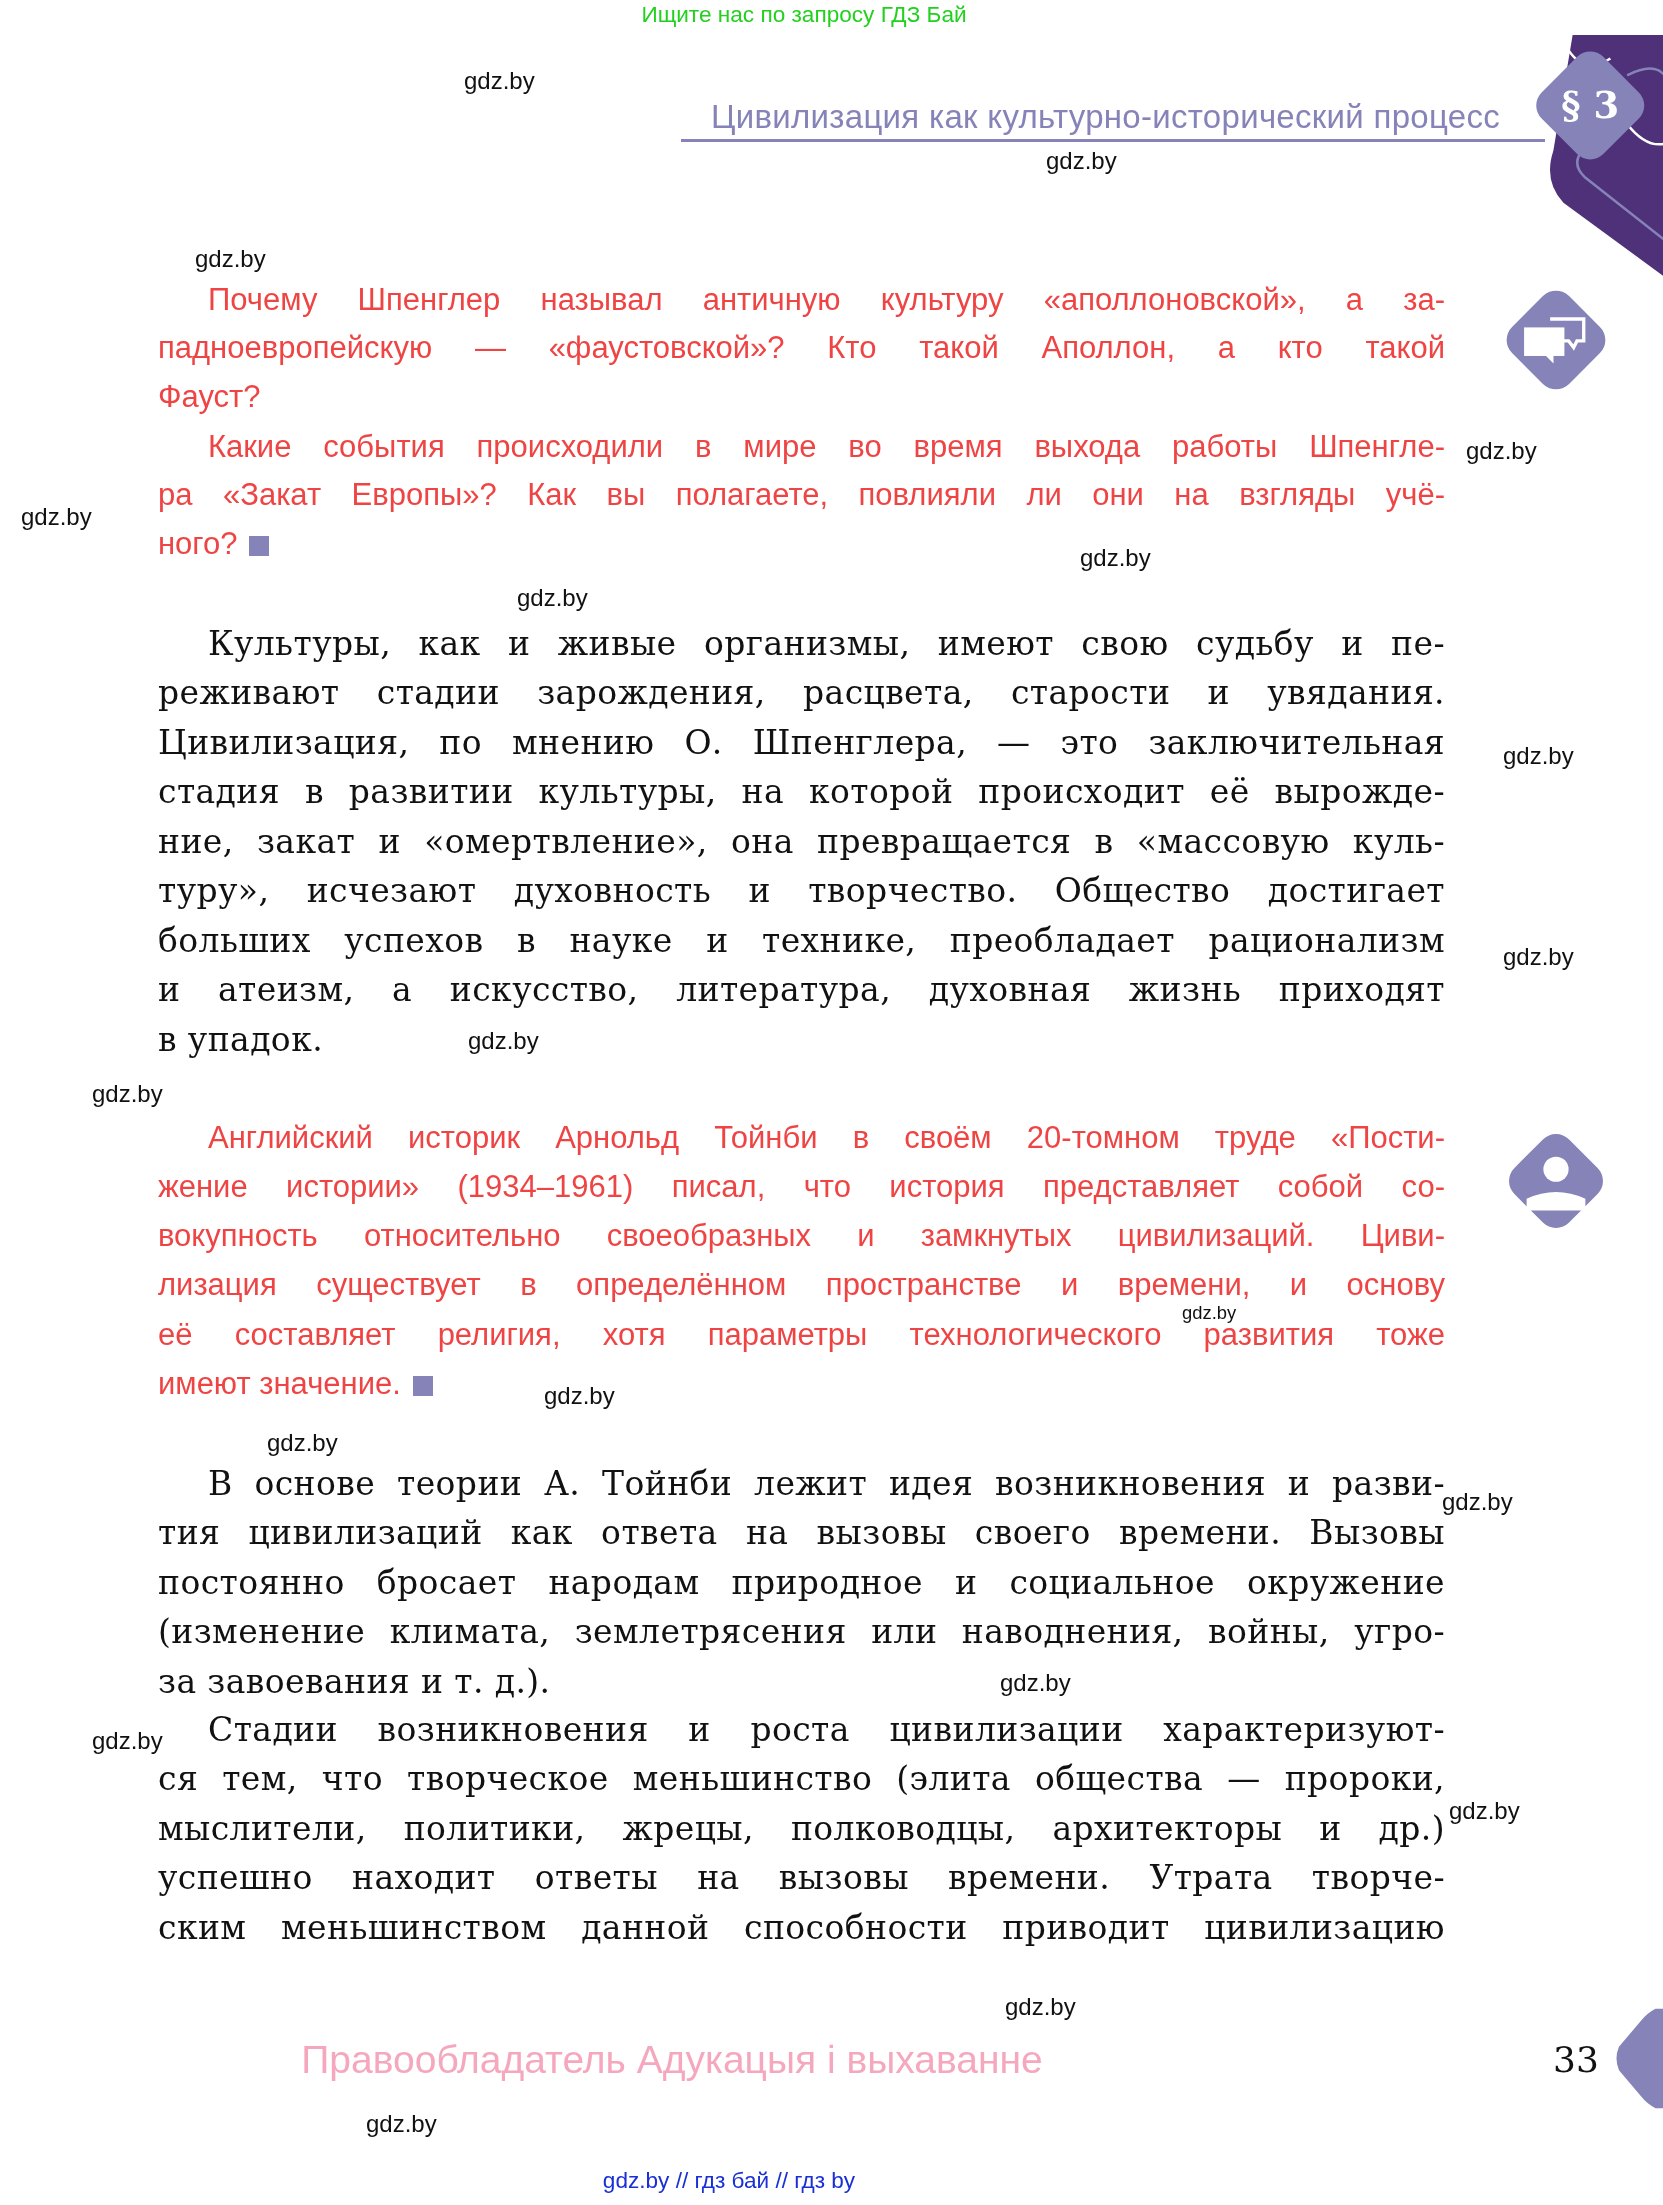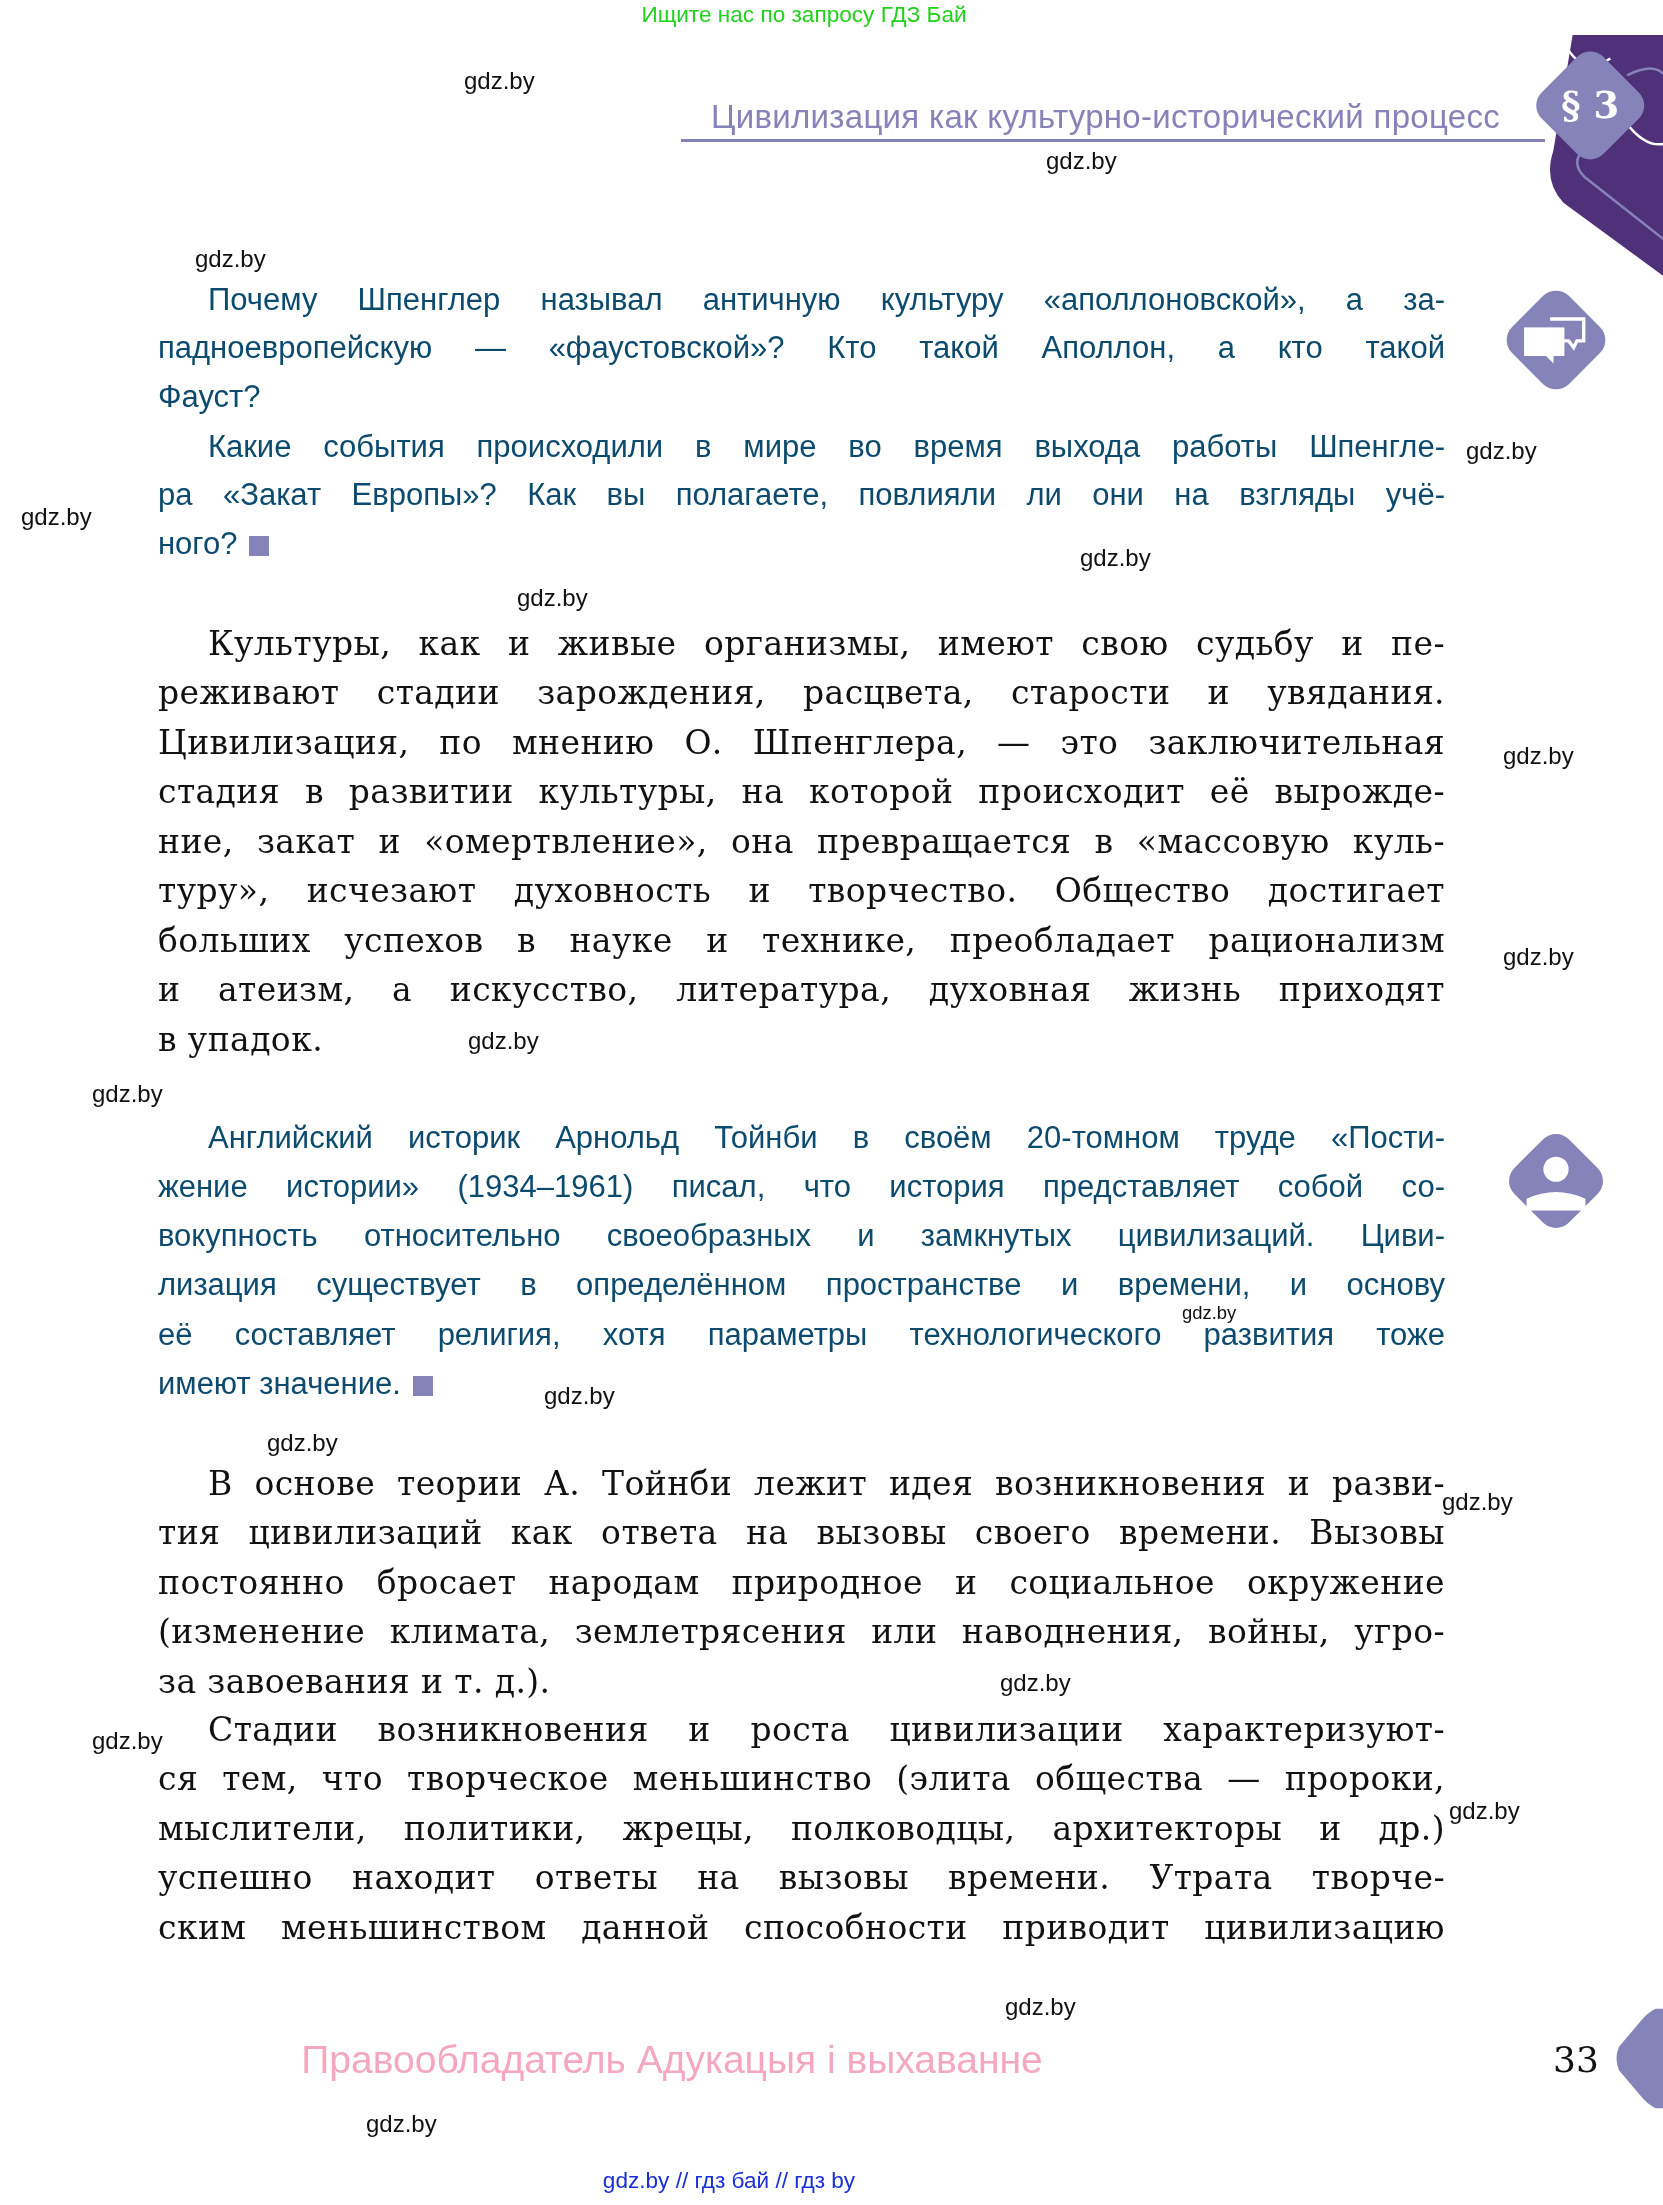--- a/index.html
+++ b/index.html
@@ -12,21 +12,21 @@
   .top-banner { left: 0; width: 1608px; top: 1.7px; text-align: center; color: #22d11e; font-size: 22.6px; }
   .wm { color: #111; font-size: 24px; font-family: "Liberation Sans", sans-serif; }
   .running-title { left: 683px; top: 98px; font-size: 33px; color: #8583b8; letter-spacing: 0.3px; margin-left: 28px; }
   .header-rule { left: 681px; top: 139px; width: 864px; height: 3.4px; background: #8583b8; }
 
   .corner { position: absolute; left: 1493px; top: 25px; width: 171px; height: 285px; }
   .para-badge-text { font-family: "DejaVu Serif", serif; font-weight: bold; font-size: 44px; fill: #ffffff; }
 
   .side-icon { position: absolute; }
 
-  .sans-line { position: absolute; left: 158px; width: 1287px; font-size: 31px; line-height: 49px; text-align: justify; text-align-last: justify; color: #0c4a6e; }
+  .sans-line { position: absolute; left: 158px; width: 1287px; font-size: 31px; line-height: 49px; text-align: justify; text-align-last: justify; color: #ef4444; }
   .sans-line.indent { left: 208px; width: 1237px; }
   .sans-line.last { text-align-last: left; }
 
   .serif-line { position: absolute; left: 158px; width: 1287px; font-family: "DejaVu Serif", serif; font-size: 33px; line-height: 49px; text-align: justify; text-align-last: justify; color: #111; letter-spacing: 0.4px; }
   .serif-line.indent { left: 208px; width: 1237px; }
   .serif-line.last { text-align-last: left; }
 
   .end-mark { display: inline-block; width: 20px; height: 20px; background: #8583b8; margin-left: 11.7px; vertical-align: -1.7px; }
 
   .copyright { left: 0; width: 1664px; top: 2038px; text-align: center; font-size: 39px; color: #f5a8bd; padding-left: 8px; }

